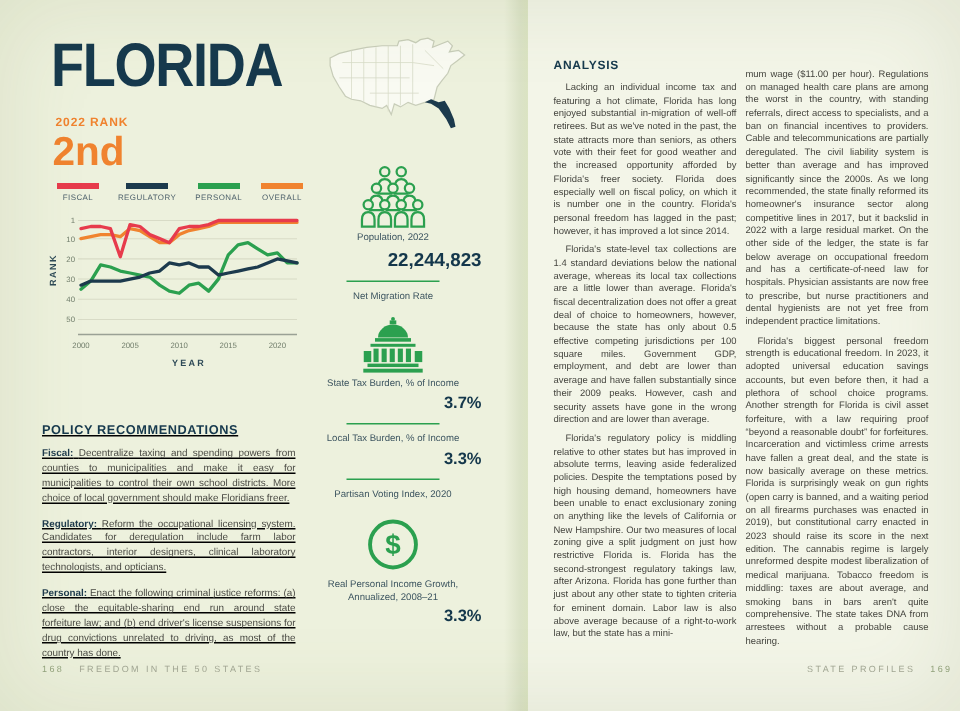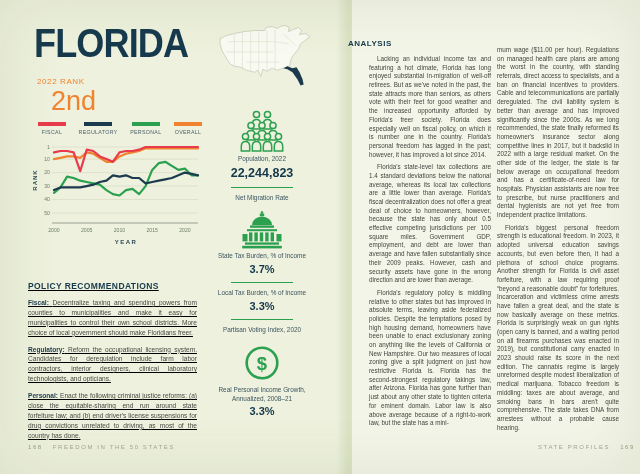--- a/index.html
+++ b/index.html
@@ -6,44 +6,44 @@
   body{width:640px;height:474px;font-family:"Liberation Sans",sans-serif;}
   .spread{position:relative;width:640px;height:474px;background:#edf1dd;overflow:hidden;}
   .spread::after{content:"";position:absolute;inset:0;pointer-events:none;
     box-shadow:inset 0 0 60px rgba(110,130,70,.14);}
   .page-right{position:absolute;left:352px;top:0;width:288px;height:474px;background:#f3f5e8;}
   .gutter{position:absolute;left:336px;top:0;width:26px;height:474px;
     background:linear-gradient(90deg,rgba(120,140,80,0) 0%,rgba(125,150,85,.16) 42%,rgba(170,190,125,.28) 58%,rgba(125,150,85,.04) 100%);}
   
   .title{position:absolute;left:34px;top:20px;font-size:41px;font-weight:bold;color:#16394d;
     letter-spacing:-1px;transform:scaleX(.88);transform-origin:left top;white-space:nowrap;}
-  .rank-label{position:absolute;left:37px;top:77px;font-size:8px;font-weight:normal;color:#f0832f;letter-spacing:.6px;}
-  .rank-value{position:absolute;left:51px;top:86px;font-size:27px;font-weight:normal;color:#f0832f;}
+  .rank-label{position:absolute;left:37px;top:77px;font-size:8px;font-weight:bold;color:#f0832f;letter-spacing:.6px;}
+  .rank-value{position:absolute;left:35px;top:86px;font-size:27px;font-weight:bold;color:#f0832f;}
   .us-map{position:absolute;left:216px;top:22px;width:106px;height:70px;}
   
   .legend{position:absolute;left:38px;top:122px;width:164px;display:flex;justify-content:space-between;}
   .legend-item{display:flex;flex-direction:column;align-items:center;}
   .swatch{width:28px;height:3.5px;margin-bottom:3px;}
   .legend-label{font-size:5.3px;color:#4e616b;letter-spacing:.3px;}
   .rank-chart{position:absolute;left:30px;top:139px;width:172px;height:114px;font-family:"Liberation Sans",sans-serif;}
   
   .policy{position:absolute;left:28px;top:281px;width:169px;text-decoration:underline;}
   .policy h3{margin:0 0 7px 0;font-size:8.5px;color:#16394d;letter-spacing:.4px;}
   .policy p{margin:0 0 7px 0;font-size:6.6px;line-height:1.5;color:#4a4a44;text-align:justify;}
   .policy b{color:#1d3a4c;}
   
   .stats{position:absolute;left:203px;top:110px;width:118px;text-align:center;}
   .stat-icon{display:block;margin:0 auto 3px auto;}
   .stat-label{font-size:6.4px;color:#3d5560;line-height:1.35;margin:2px auto 0 auto;width:92px;}
-  .stat-value{font-size:11px;font-weight:bold;color:#14374b;margin-top:2px;}
+  .stat-value{font-size:11px;font-weight:bold;color:#14374b;margin-top:2px;text-align:right;}
   .stat-value.big{font-size:12.5px;}
   .stat-divider{width:62px;border:none;border-top:1.3px solid #2ba04f;margin:7px auto 6px auto;}
   .mt{margin-top:9px;}
   
-  .analysis-h{position:absolute;left:348px;top:39px;margin:0;font-size:8px;color:#16394d;letter-spacing:.5px;}
+  .analysis-h{position:absolute;left:369px;top:39px;margin:0;font-size:8px;color:#16394d;letter-spacing:.5px;}
   .col{position:absolute;width:122px;font-size:6.3px;line-height:1.38;color:#45453f;text-align:justify;}
   .col1{left:369px;top:55px;}
   .col2{left:497px;top:46px;}
   .col p{margin:0 0 4px 0;}
   .col p.ind{text-indent:8px;}
   
   .footer-left{position:absolute;left:28px;top:444px;font-size:6px;letter-spacing:1.6px;color:#a3a795;}
   .footer-right{position:absolute;left:538px;top:444px;font-size:6px;letter-spacing:1.6px;color:#a3a795;}
   .pagenum{color:#93a37e;}
   .footer-left .pagenum{margin-right:10px;}

